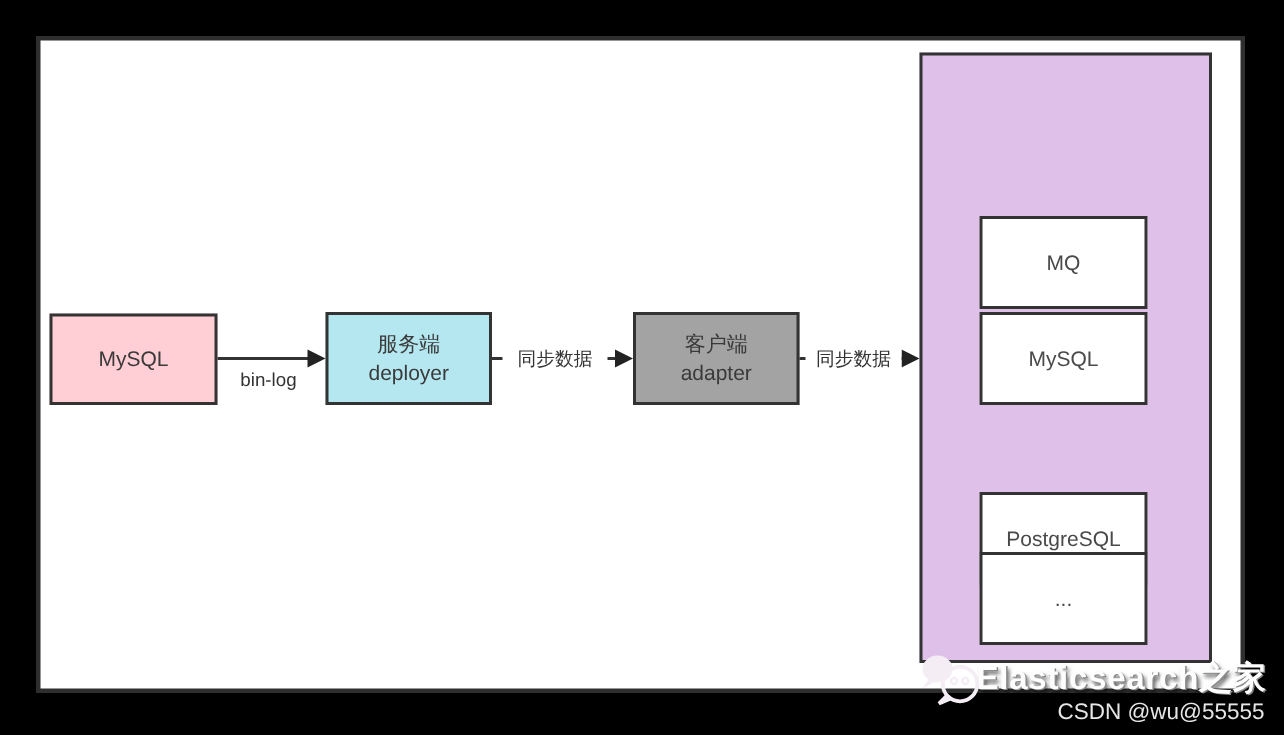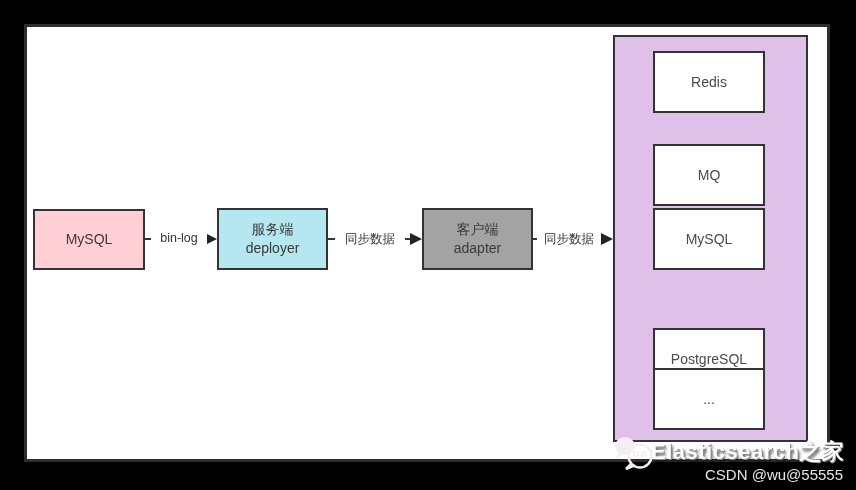--- a/index.html
+++ b/index.html
@@ -44,21 +44,21 @@
     border-top:6px solid transparent; border-bottom:6px solid transparent;
     border-left:12px solid #222222;
   }
   .head-1 { left:205px; }
   .head-2 { left:410px; }
   .head-3 { left:601px; }
   .arrow-label {
     position:absolute; top:231px; text-align:center;
     font-size:12.5px; color:#333333; background:#ffffff; white-space:nowrap;
   }
-  .label-1 { left:151px; width:56px; }
+  .label-1 { left:151px; width:56px;margin-top:15px; }
   .label-2 { left:335px; width:70px; }
   .label-3 { left:537px; width:64px; }
   .watermark { position:absolute; z-index:5; }
   .wm-icon { left:613px; top:435px; width:42px; height:36px; }
   .wm-brand {
     left:651px; top:437px; font-size:22px; font-weight:bold; color:#fdfdfd;
     letter-spacing:0.5px; white-space:nowrap;
     text-shadow: 1px 1px 0 #8a8a8a, 2px 3px 3px rgba(0,0,0,0.65);
   }
   .wm-attribution {
@@ -93,23 +93,20 @@
   <div class="arrow-line line-2"></div>
   <div class="arrow-head head-2"></div>
   <div class="arrow-label label-2">同步数据</div>
 
   <div class="arrow-line line-3"></div>
   <div class="arrow-head head-3"></div>
   <div class="arrow-label label-3">同步数据</div>
 
   <div class="sink-container"></div>
 
-  <div class="sink-box sink-0">
-    <span>Redis</span>
-  </div>
   <div class="sink-box sink-1">
     <span>MQ</span>
   </div>
   <div class="sink-box sink-2">
     <span>MySQL</span>
   </div>
   <div class="sink-box sink-3">
     <span>PostgreSQL</span>
   </div>
   <div class="sink-box sink-4">

